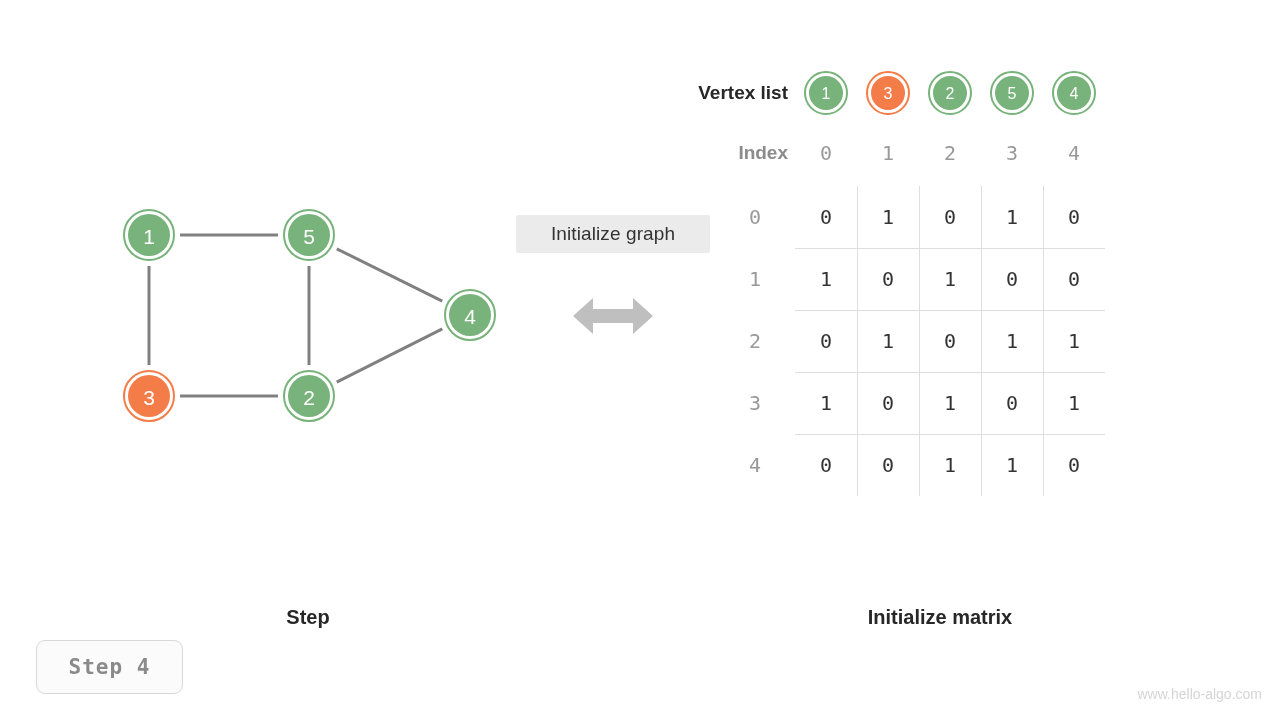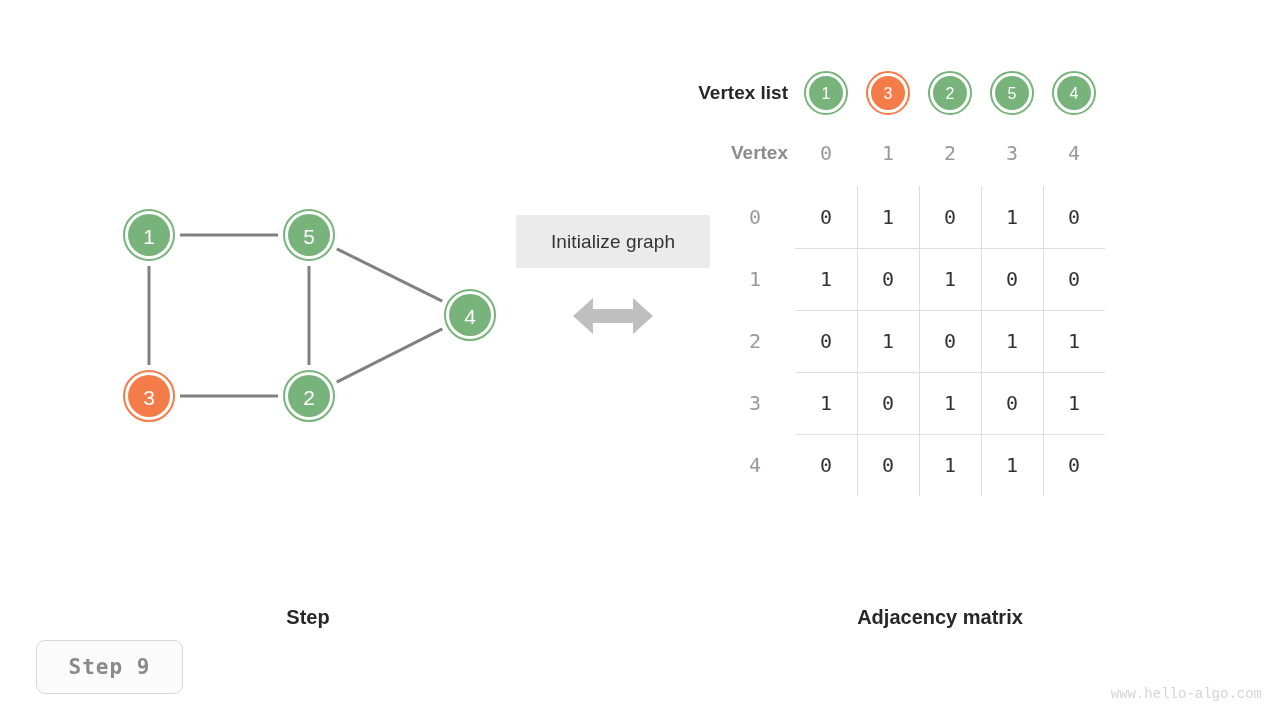--- a/index.html
+++ b/index.html
@@ -48,21 +48,21 @@
     pointer-events: none;
     white-space: nowrap;
   }
 
   
   #transform-pill {
     position: absolute;
     left: 516px;
     top: 215px;
     width: 194px;
-    height: 53px;
+    height: 38px;
     border-radius: 2px;
     background: #ebebeb;
     display: flex;
     align-items: center;
     justify-content: center;
   }
   #transform-pill span {
     font-family: "Liberation Sans", sans-serif;
     font-size: 19px;
     color: #333333;
@@ -193,21 +193,21 @@
     font-weight: bold;
     color: #8a8a8a;
     letter-spacing: 1px;
   }
 
   
   #watermark {
     position: absolute;
     right: 18px;
     bottom: 18px;
-    font-family: Liberation Mono, monospace;
+    font-family: Liberation Sans, sans-serif;
     font-size: 14px;
     color: #d5d5d5;
     white-space: nowrap;
     margin-top: 44px;
   }
 </style>
 </head>
 <body>
 
 <div id="stage">
@@ -251,21 +251,21 @@
   <div id="arrow-wrap">
     <svg width="84" height="48" viewBox="0 0 84 48">
       <path d="M2 24 L22 6 L22 17 L62 17 L62 6 L82 24 L62 42 L62 31 L22 31 L22 42 Z" fill="#bfbfbf"></path>
     </svg>
   </div>
 
   <div id="matrix-panel">
 
     <div class="hdr-label" id="vertex-list-label">Vertex list</div>
 
-    <div class="hdr-label" id="index-label">Vertex</div>
+    <div class="hdr-label" id="index-label">Index</div>
 
     <svg id="vertex-svg" class="abs" style="left:0;top:0;" width="640" height="140">
         <circle cx="186" cy="93" r="21" fill="none" stroke="#77b37a" stroke-width="2"></circle>
         <circle cx="186" cy="93" r="17" fill="#77b37a"></circle>
         <circle cx="248" cy="93" r="21" fill="none" stroke="#f47c48" stroke-width="2"></circle>
         <circle cx="248" cy="93" r="17" fill="#f47c48"></circle>
         <circle cx="310" cy="93" r="21" fill="none" stroke="#77b37a" stroke-width="2"></circle>
         <circle cx="310" cy="93" r="17" fill="#77b37a"></circle>
         <circle cx="372" cy="93" r="21" fill="none" stroke="#77b37a" stroke-width="2"></circle>
         <circle cx="372" cy="93" r="17" fill="#77b37a"></circle>
@@ -328,21 +328,21 @@
         <div class="cell" style="left: 434px; top: 403px;">1</div>
         <div class="cell" style="left: 186px; top: 465px;">0</div>
         <div class="cell" style="left: 248px; top: 465px;">0</div>
         <div class="cell" style="left: 310px; top: 465px;">1</div>
         <div class="cell" style="left: 372px; top: 465px;">1</div>
         <div class="cell" style="left: 434px; top: 465px;">0</div>
       </div>
   </div>
 
   <div class="caption" id="caption-graph">Step</div>
-  <div class="caption" id="caption-matrix">Adjacency matrix</div>
+  <div class="caption" id="caption-matrix">Initialize matrix</div>
 
   <div id="step-badge">
-    <span>Step 9</span>
+    <span>Step 4</span>
   </div>
 
   <div id="watermark">www.hello-algo.com</div>
 
 </div>
 
 </body></html>

